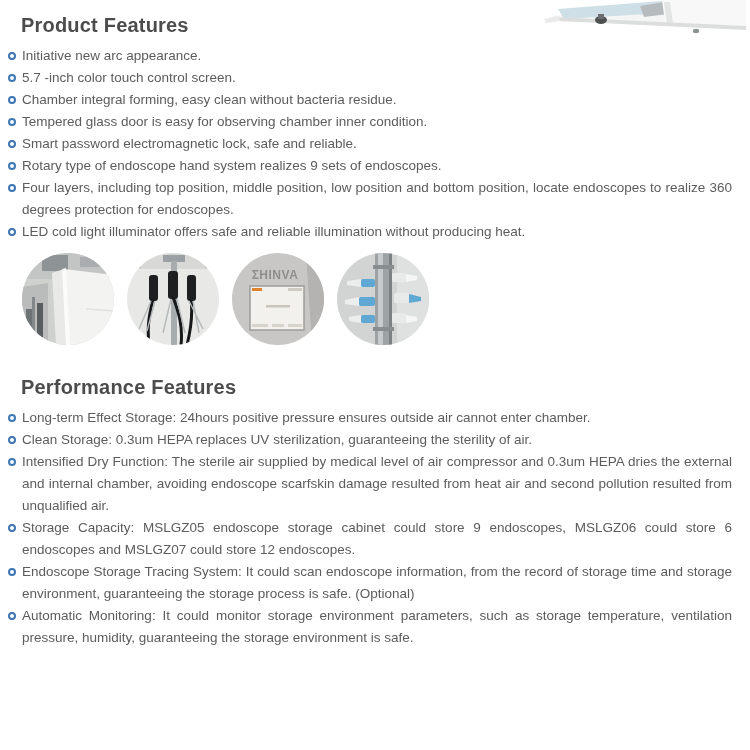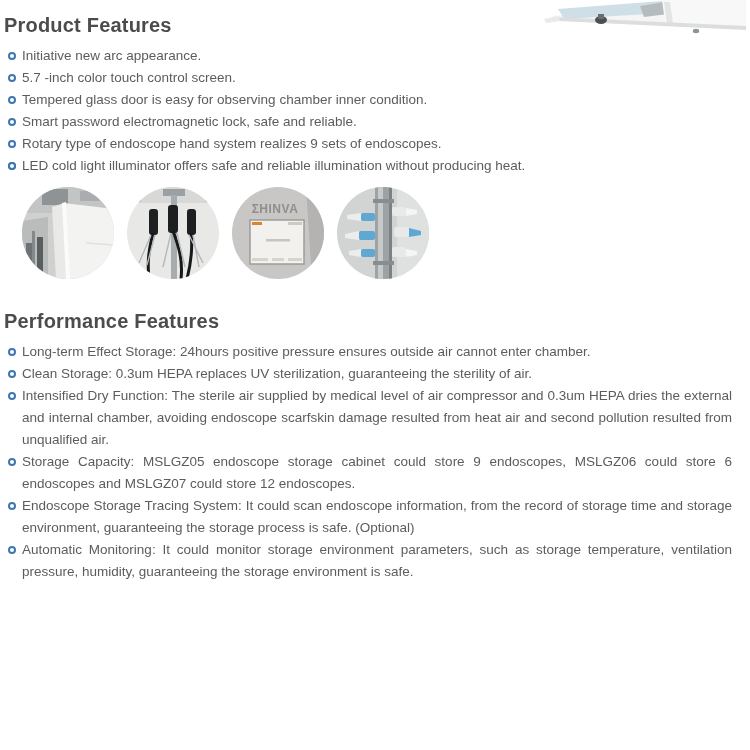--- a/index.html
+++ b/index.html
@@ -5,21 +5,21 @@
   html,body{margin:0;padding:0;background:#ffffff;}
   .page{
     position:relative;
     width:750px;height:750px;
     background:#ffffff;
     font-family:"Liberation Sans", sans-serif;
     overflow:hidden;
   }
   .section-title{
     margin:0;
-    padding:0 0 0 4px;
+    padding:0 0 0 21px;
     font-size:20px;
     font-weight:bold;
     color:#4c4c4c;
     letter-spacing:0.2px;
     line-height:24px;
   }
   .title-1{padding-top:13px;}
   .title-2{padding-top:30px;}
   .feature-list{
     list-style:none;
@@ -81,24 +81,25 @@
     <rect x="54" y="14" width="6" height="5" fill="#6a6e70"></rect>
     <ellipse cx="152" cy="31" rx="3.2" ry="2.2" fill="#8f9496"></ellipse>
     <polygon points="0,19 14,16 16,21 2,23" fill="#e9eae9"></polygon>
   </svg>
 
   <h1 class="section-title title-1">Product Features</h1>
 
   <ul class="feature-list">
     <li><span class="bullet"></span><span>Initiative new arc appearance.</span></li>
     <li><span class="bullet"></span><span>5.7 -inch color touch control screen.</span></li>
+    <li><span class="bullet"></span><span>Chamber integral forming, easy clean without bacteria residue.</span></li>
     <li><span class="bullet"></span><span>Tempered glass door is easy for observing chamber inner condition.</span></li>
     <li><span class="bullet"></span><span>Smart password electromagnetic lock, safe and reliable.</span></li>
     <li><span class="bullet"></span><span>Rotary type of endoscope hand system realizes 9 sets of endoscopes.</span></li>
-    <li><span class="bullet"></span></li>
+    <li><span class="bullet"></span><span>Four layers, including top position, middle position, low position and bottom position, locate endoscopes to realize 360 degrees protection for endoscopes.</span></li>
     <li><span class="bullet"></span><span>LED cold light illuminator offers safe and reliable illumination without producing heat.</span></li>
   </ul>
 
   <div class="thumb-row">
 
     <div class="thumb">
       <svg viewBox="0 0 92 92">
         <rect width="92" height="92" fill="#cfd1cf"></rect>
         <rect x="0" y="0" width="92" height="26" fill="#c2c5c3"></rect>
         <rect x="20" y="2" width="26" height="16" fill="#8e9396"></rect>

